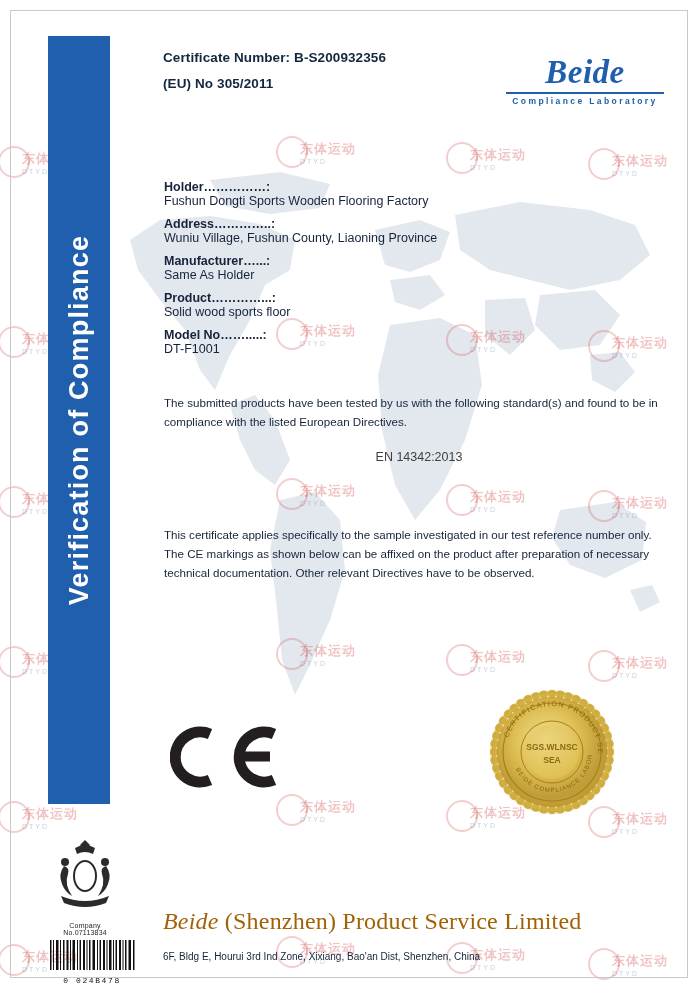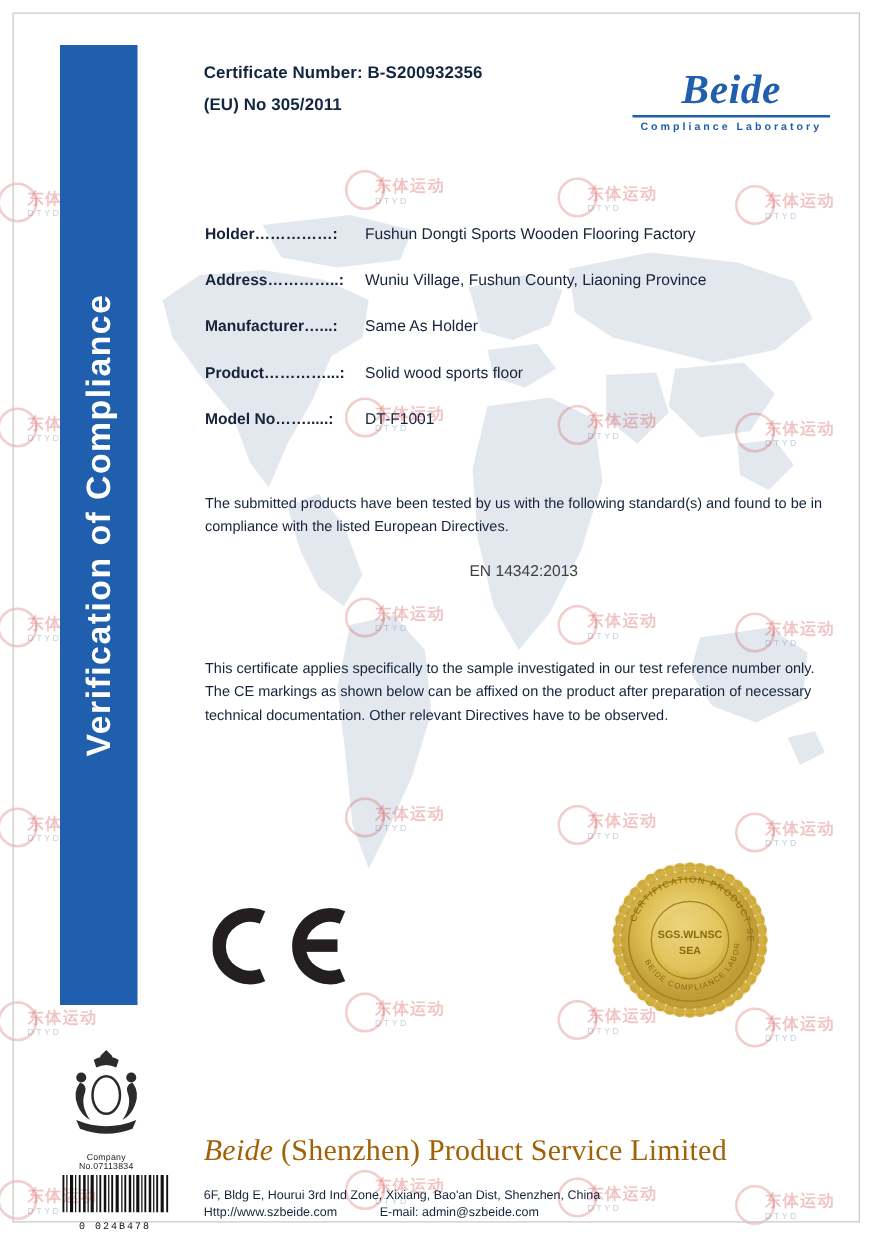--- a/index.html
+++ b/index.html
@@ -139,20 +139,21 @@
     left: 164px;
     top: 180px;
     width: 500px;
   }
   .field-row {
     display: flex;
     align-items: baseline;
     height: 37px;
     font-size: 12.5px;
     color: #16233a;
+    flex-direction: column;
   }
   .field-label {
     width: 128px;
     font-weight: bold;
     white-space: nowrap;
   }
   .field-value {
     color: #16233a;
   }
 
@@ -543,19 +544,15 @@
     </svg>
     <div class="barcode-num">0 024B478</div>
   </div>
 
   <div class="footer">
     <div class="footer-co">
       <span class="b">Beide</span>
       <span>(Shenzhen) Product Service Limited</span>
     </div>
     <div class="footer-addr">6F, Bldg E, Hourui 3rd Ind Zone, Xixiang, Bao'an Dist, Shenzhen, China</div>
-    <div class="footer-contact">
-      <span>Http://www.szbeide.com</span>
-      <span>E-mail: admin@szbeide.com</span>
-    </div>
   </div>
 
 </div>
 
 </body></html>

